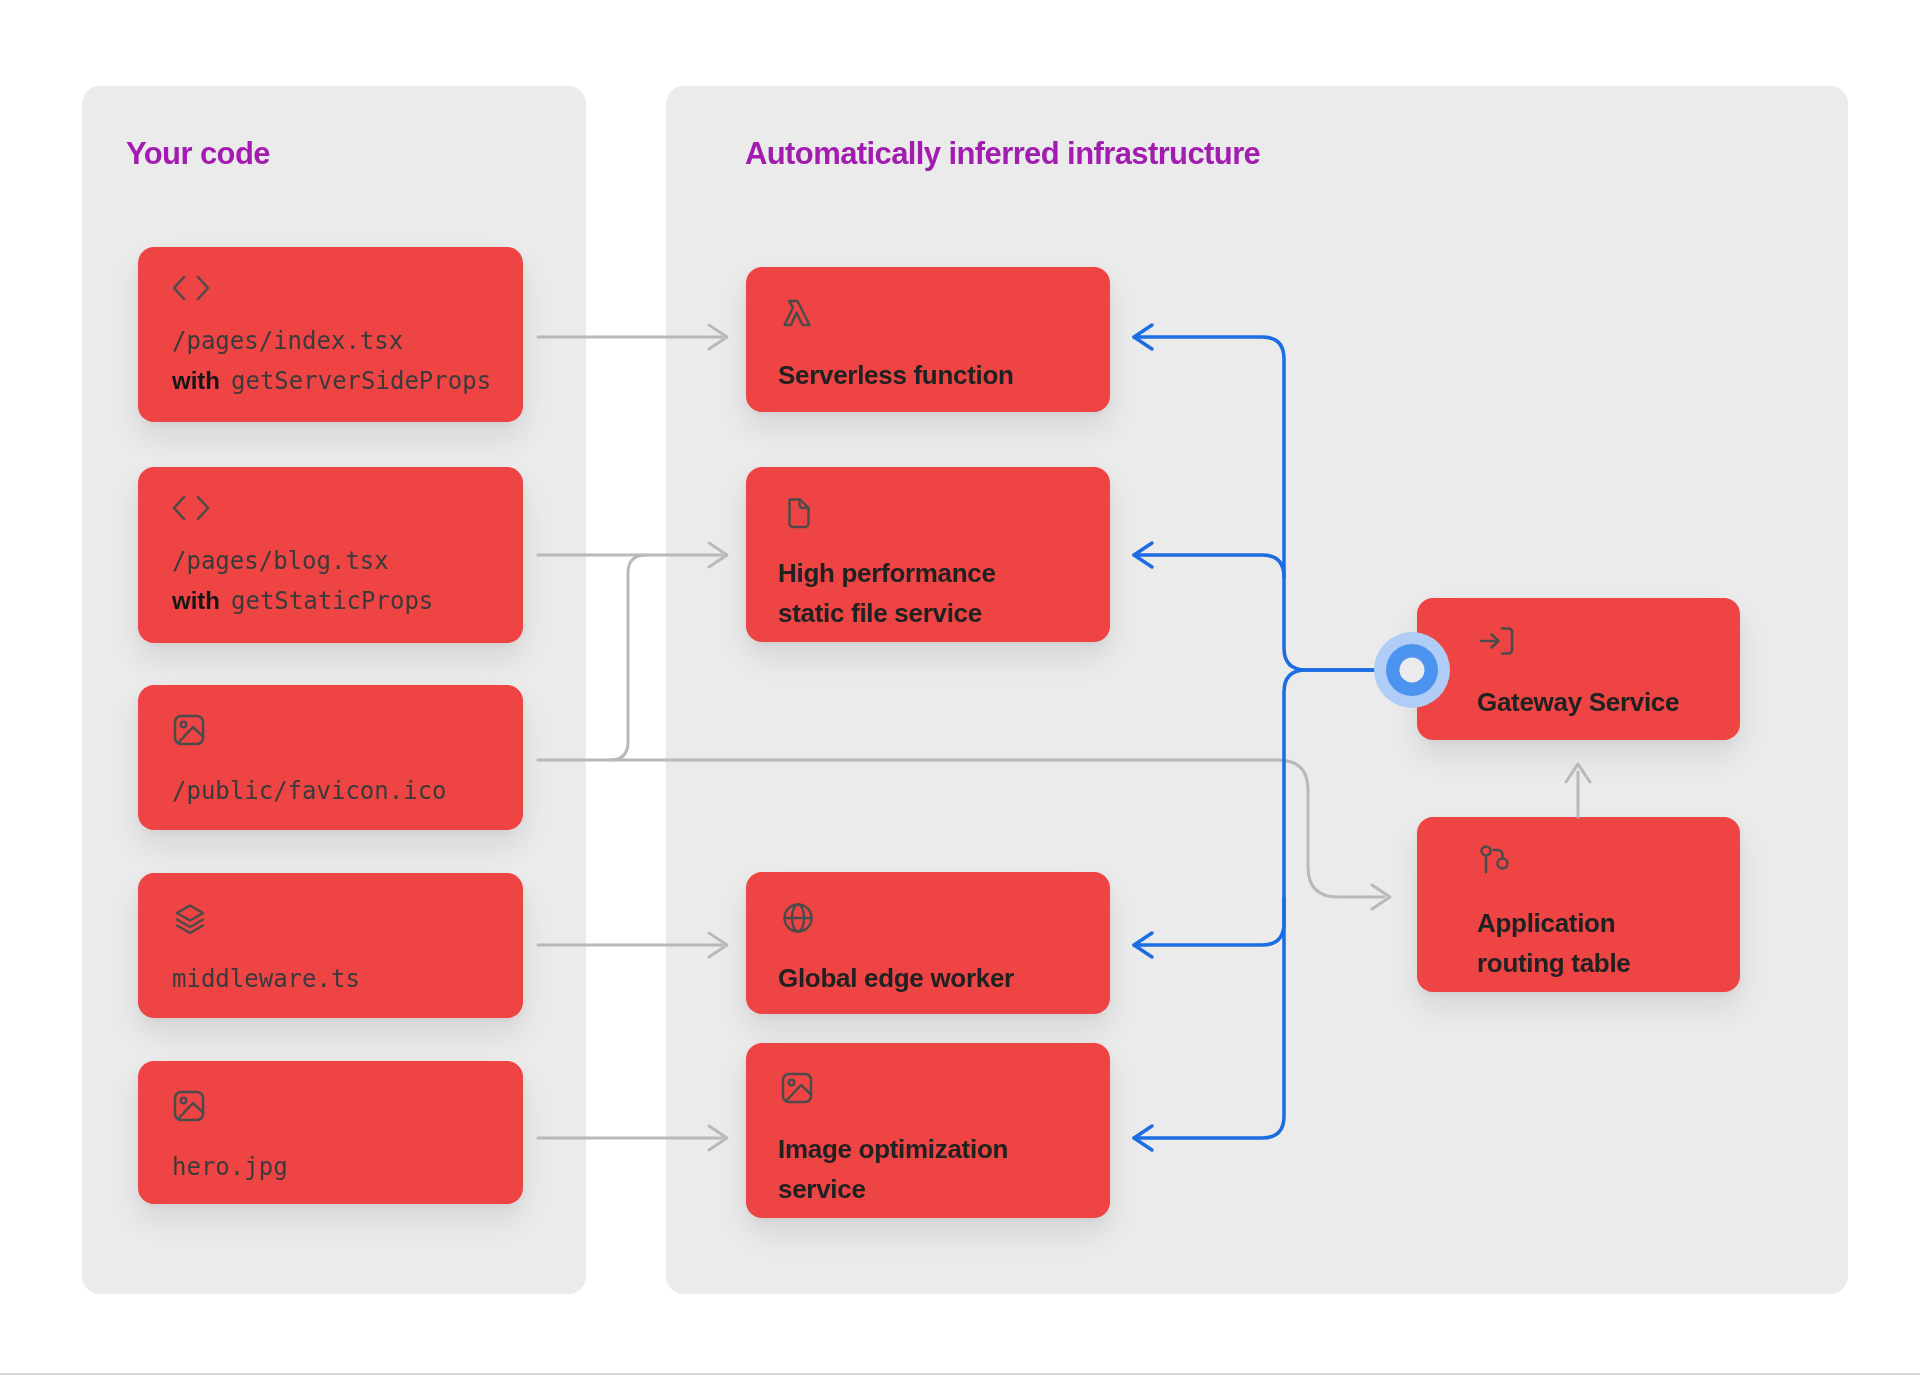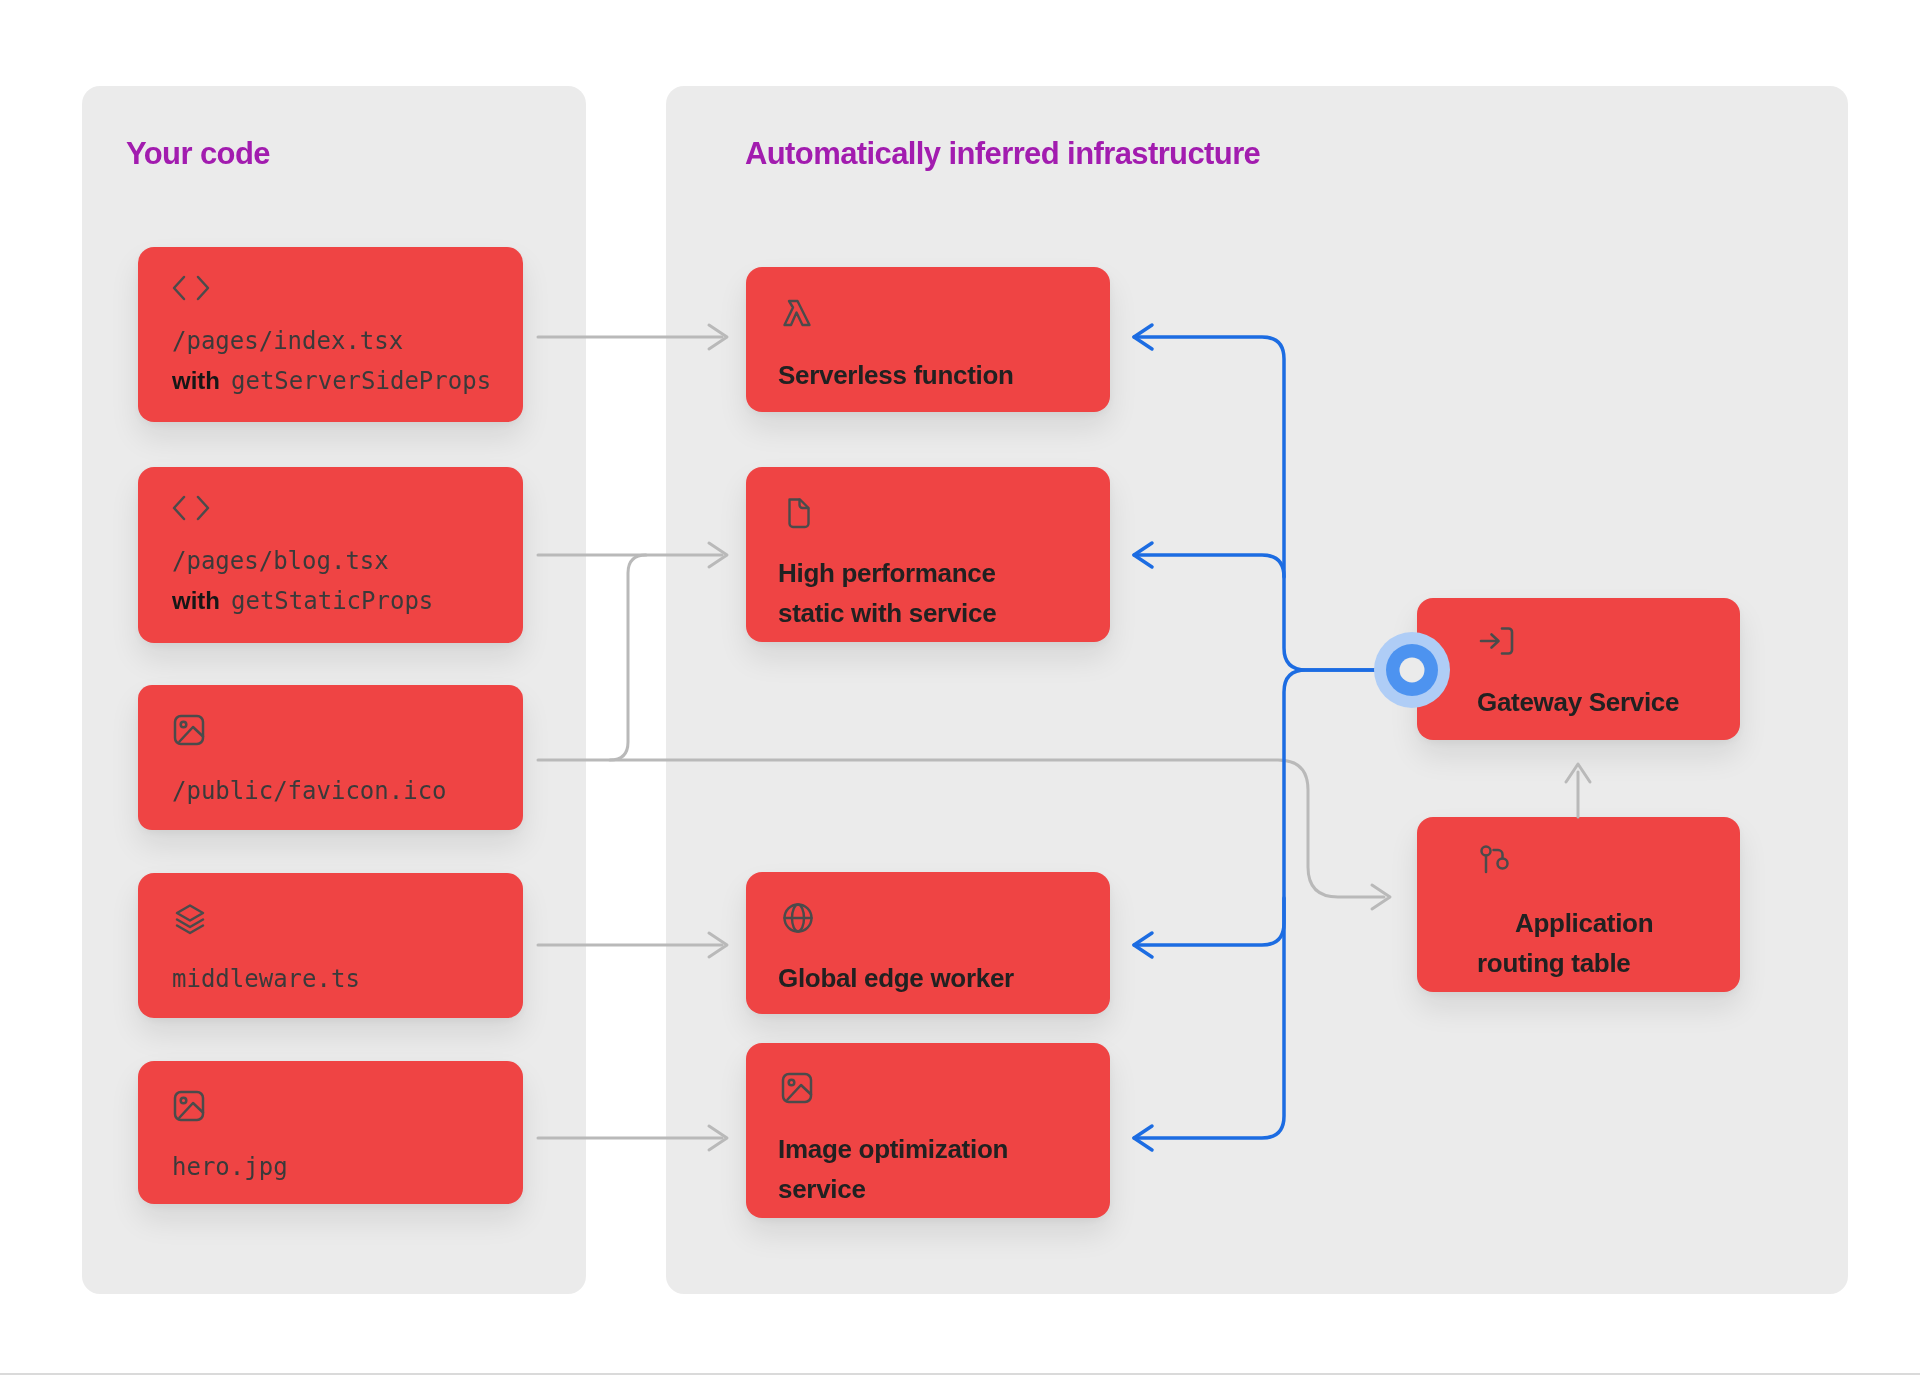--- a/index.html
+++ b/index.html
@@ -63,21 +63,21 @@
     <span class="icon">
       <svg class="ic" width="38" height="26" viewBox="0 0 38 26">
           <path d="M12 2 L2 13 L12 24"></path>
           <path d="M26 2 L36 13 L26 24"></path>
         </svg>
     </span>
     <div class="mono-line" style="top:74px;">/pages/blog.tsx</div>
     <div class="mono-line" style="top:114px;"><span class="with-word">with</span><span class="helper">getStaticProps</span></div>
   </div>
 
-  <div class="card" style="left:138px;top:685px;width:385px;height:145px;border-radius:14px;">
+  <div class="card" style="left:138px;top:685px;width:385px;height:145px;">
     <span class="icon">
       <svg class="ic" width="34" height="34" viewBox="0 0 34 34">
           <rect x="3" y="3" width="28" height="28" rx="6"></rect>
           <circle cx="11.5" cy="11.5" r="2.8"></circle>
           <path d="M7.5 28.5 L21 14 L31 23.5"></path>
         </svg>
     </span>
     <div class="mono-line" style="top:86px;">/public/favicon.ico</div>
   </div>
 
@@ -113,21 +113,21 @@
   </div>
 
   <div class="card" style="left:746px;top:467px;width:364px;height:175px;">
     <span class="icon">
       <svg class="ic" width="36" height="36" viewBox="0 0 36 36" style="stroke-width:2.4;">
           <path d="M9.5 4.5 H20 L28.5 13 V28.5 a3.5 3.5 0 0 1 -3.5 3.5 H13 a3.5 3.5 0 0 1 -3.5 -3.5 Z"></path>
           <path d="M19.5 4.8 V10 a3 3 0 0 0 3 3 H28.2"></path>
         </svg>
     </span>
     <div class="label" style="top:86px;">High performance</div>
-    <div class="label" style="top:126px;">static with service</div>
+    <div class="label" style="top:126px;">static file service</div>
   </div>
 
   <div class="card" style="left:746px;top:872px;width:364px;height:142px;">
     <span class="icon">
       <svg class="ic" width="36" height="36" viewBox="0 0 36 36" style="stroke-width:2.4;">
           <circle cx="18" cy="18" r="13.5"></circle>
           <path d="M4.5 18 H31.5"></path>
           <ellipse cx="18" cy="18" rx="6" ry="13.5"></ellipse>
         </svg>
     </span>
@@ -159,21 +159,21 @@
 
   <div class="card pad60" style="left:1417px;top:817px;width:323px;height:175px;">
     <span class="icon">
       <svg class="ic" width="36" height="36" viewBox="0 0 36 36">
           <circle cx="9" cy="8" r="4.5"></circle>
           <path d="M9 12.5 V29"></path>
           <path d="M16.5 7 h4.5 a4.5 4.5 0 0 1 4.5 4.5 V15"></path>
           <circle cx="25.5" cy="20.5" r="5"></circle>
         </svg>
     </span>
-    <div class="label" style="top:86px;margin-left:38px;">Application</div>
+    <div class="label" style="top:86px;">Application</div>
     <div class="label" style="top:126px;text-align:right;">routing table</div>
   </div>
 
   <svg class="wires" width="1920" height="1378" viewBox="0 0 1920 1378">
     <g stroke="#b9b9b9" stroke-width="3" fill="none" stroke-linecap="round" stroke-linejoin="round">
       <path d="M538 337 H722"></path>
       <path d="M709 325 L727 337 L709 349"></path>
       <path d="M538 555 H722"></path>
       <path d="M709 543 L727 555 L709 567"></path>
       <path d="M538 760 H1278 Q1308 760 1308 790 V867 Q1308 897 1338 897 H1384"></path>

